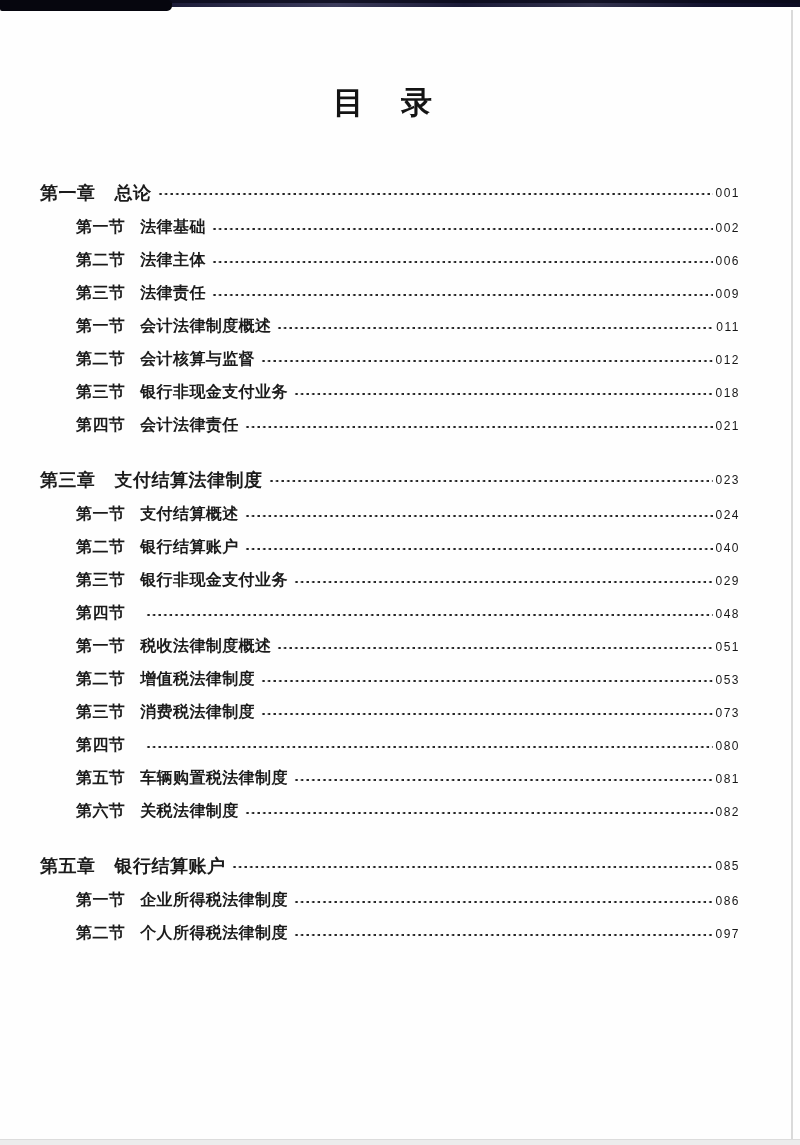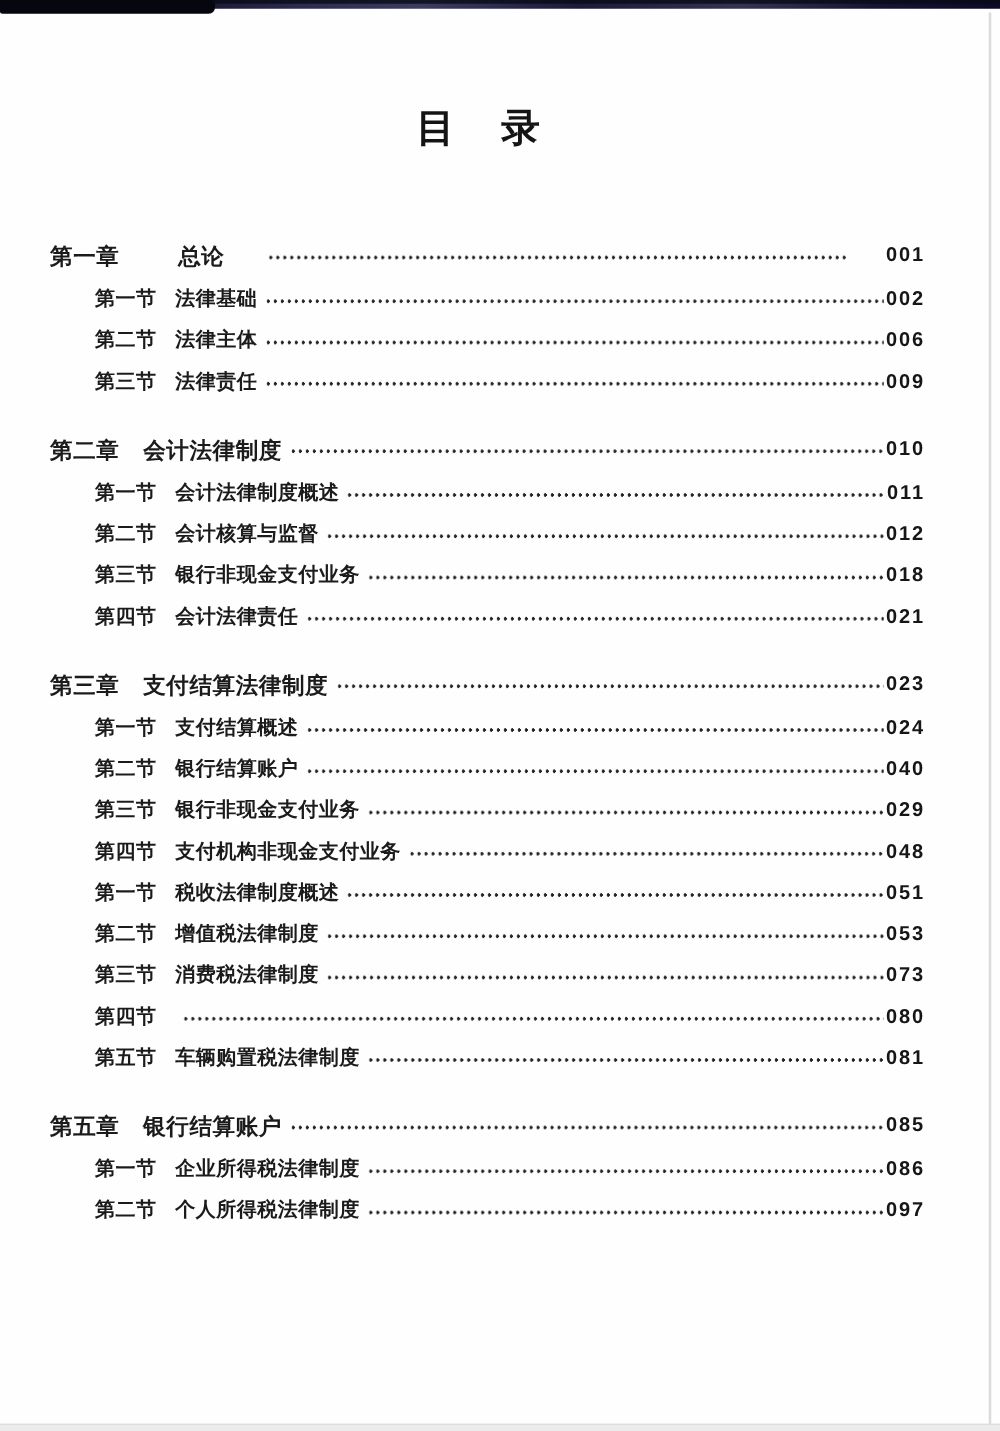--- a/index.html
+++ b/index.html
@@ -38,31 +38,31 @@
   
   .title {
     position: absolute; top: 82px; left: 0; width: 800px;
     text-align: center; transform: translateX(-16px);
     font-size: 31px; font-weight: bold; letter-spacing: 3px; color: #141414;
   }
   
   .toc { position: absolute; top: 171px; left: 40px; right: 60px; }
   .row { display: flex; align-items: center; white-space: nowrap; }
   .row.chapter { height: 36px; margin-top: 20px; font-size: 18px; font-weight: bold; letter-spacing: .5px; }
-  .row.chapter:first-child { margin-top: 16px; gap: 28px; }
+  .row.chapter:first-child { margin-top: 4px; }
   .row.section { height: 33px; padding-left: 36px; font-size: 16px; font-weight: bold; letter-spacing: .4px; }
   .chapter .lbl { margin-right: 19px; }
   .section .lbl { margin-right: 15px; }
   .lbl, .ttl, .pg { flex: none; }
   .dots {
     flex: 1 1 auto; height: 6px; margin: 0 2px 0 6px; position: relative; top: 1px;
     background-image: radial-gradient(circle at 2.6px 3px, #242424 1.15px, rgba(0,0,0,0) 1.5px);
     background-size: 5.6px 6px; background-repeat: repeat-x;
   }
-  .pg { font-size: 16px; font-weight: 700; letter-spacing: 1.5px; color: #161616; }
+  .pg { font-size: 12px; font-weight: 400; letter-spacing: 1.5px; color: #161616; }
 </style>
 </head>
 <body>
 
 <div>
   <div class="scan-top"></div>
   <div class="scan-right"></div>
   <div class="scan-bottom"></div>
 
   <h1 class="title">目　录</h1>
@@ -85,26 +85,20 @@
         <span class="ttl">法律主体</span>
         <span class="dots"></span>
         <span class="pg">006</span>
       </div>
       <div class="row section">
         <span class="lbl">第三节</span>
         <span class="ttl">法律责任</span>
         <span class="dots"></span>
         <span class="pg">009</span>
       </div>
-      <div class="row chapter">
-        <span class="lbl">第二章</span>
-        <span class="ttl">会计法律制度</span>
-        <span class="dots"></span>
-        <span class="pg">010</span>
-      </div>
       <div class="row section">
         <span class="lbl">第一节</span>
         <span class="ttl">会计法律制度概述</span>
         <span class="dots"></span>
         <span class="pg">011</span>
       </div>
       <div class="row section">
         <span class="lbl">第二节</span>
         <span class="ttl">会计核算与监督</span>
         <span class="dots"></span>
@@ -141,21 +135,20 @@
         <span class="pg">040</span>
       </div>
       <div class="row section">
         <span class="lbl">第三节</span>
         <span class="ttl">银行非现金支付业务</span>
         <span class="dots"></span>
         <span class="pg">029</span>
       </div>
       <div class="row section">
         <span class="lbl">第四节</span>
-        <span class="ttl">支付机构非现金支付业务</span>
         <span class="dots"></span>
         <span class="pg">048</span>
       </div>
       <div class="row section">
         <span class="lbl">第一节</span>
         <span class="ttl">税收法律制度概述</span>
         <span class="dots"></span>
         <span class="pg">051</span>
       </div>
       <div class="row section">
@@ -173,20 +166,26 @@
       <div class="row section">
         <span class="lbl">第四节</span>
         <span class="dots"></span>
         <span class="pg">080</span>
       </div>
       <div class="row section">
         <span class="lbl">第五节</span>
         <span class="ttl">车辆购置税法律制度</span>
         <span class="dots"></span>
         <span class="pg">081</span>
+      </div>
+      <div class="row section">
+        <span class="lbl">第六节</span>
+        <span class="ttl">关税法律制度</span>
+        <span class="dots"></span>
+        <span class="pg">082</span>
       </div>
       <div class="row chapter">
         <span class="lbl">第五章</span>
         <span class="ttl">银行结算账户</span>
         <span class="dots"></span>
         <span class="pg">085</span>
       </div>
       <div class="row section">
         <span class="lbl">第一节</span>
         <span class="ttl">企业所得税法律制度</span>

